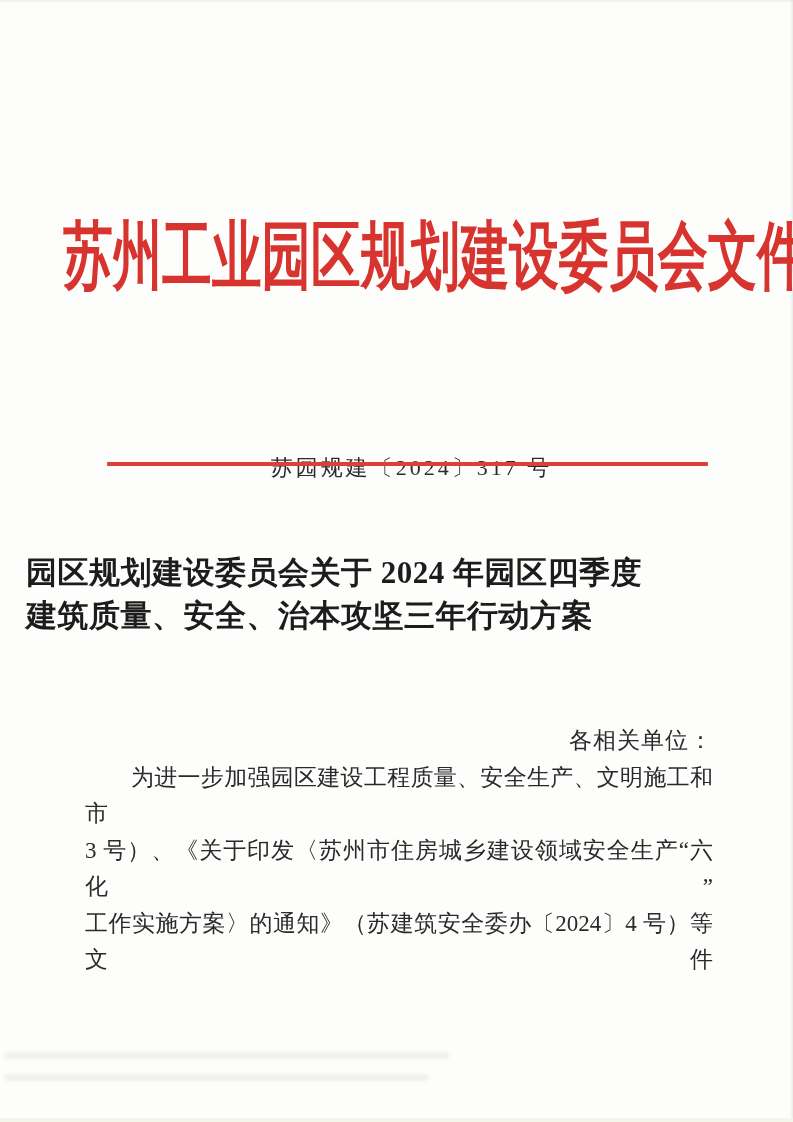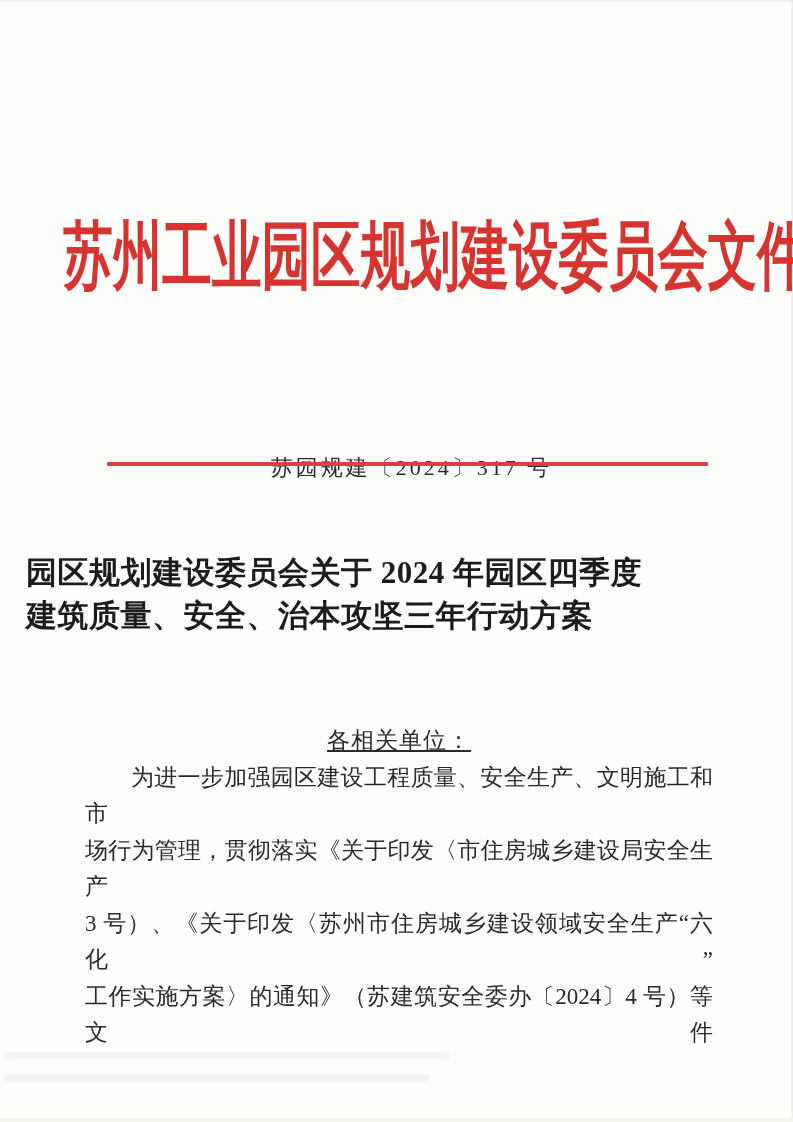--- a/index.html
+++ b/index.html
@@ -96,23 +96,22 @@
   .doc-body {
     position: absolute;
     top: 723px;
     left: 85px;
     width: 628px;
     font-size: 23px;
     line-height: 36.5px;
     color: #2a2a2a;
   }
   .salutation {
-    text-align: center;
+    text-align: right;
     letter-spacing: 1px;
-    text-decoration: underline;
   }
   .body-line {
     text-align: justify;
     text-align-last: justify;
     text-justify: inter-ideograph;
   }
   .body-line.indent {
     text-indent: 2em;
   }
 
@@ -145,21 +144,20 @@
   <div class="red-divider"></div>
 
   <h1 class="doc-title">
     <span class="title-line">园区规划建设委员会关于 2024 年园区四季度</span>
     <span class="title-line">建筑质量、安全、治本攻坚三年行动方案</span>
   </h1>
 
   <div class="doc-body">
     <div class="salutation">各相关单位：</div>
     <div class="body-line indent">为进一步加强园区建设工程质量、安全生产、文明施工和市</div>
-    <div class="body-line">场行为管理，贯彻落实《关于印发〈市住房城乡建设局安全生产</div>
     <div class="body-line">3 号）、《关于印发〈苏州市住房城乡建设领域安全生产“六化”</div>
     <div class="body-line">工作实施方案〉的通知》（苏建筑安全委办〔2024〕4 号）等文件</div>
 
   </div>
 
   <div class="smudge smudge-1"></div>
   <div class="smudge smudge-2"></div>
 
 </div>
 

